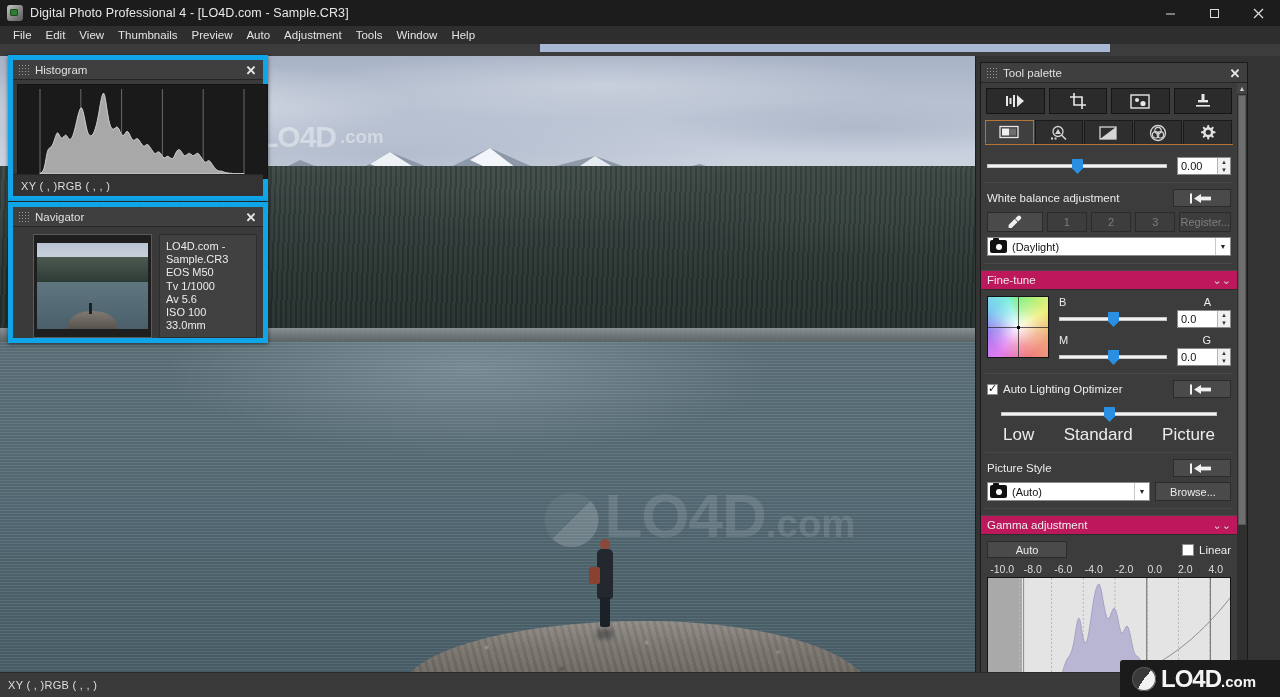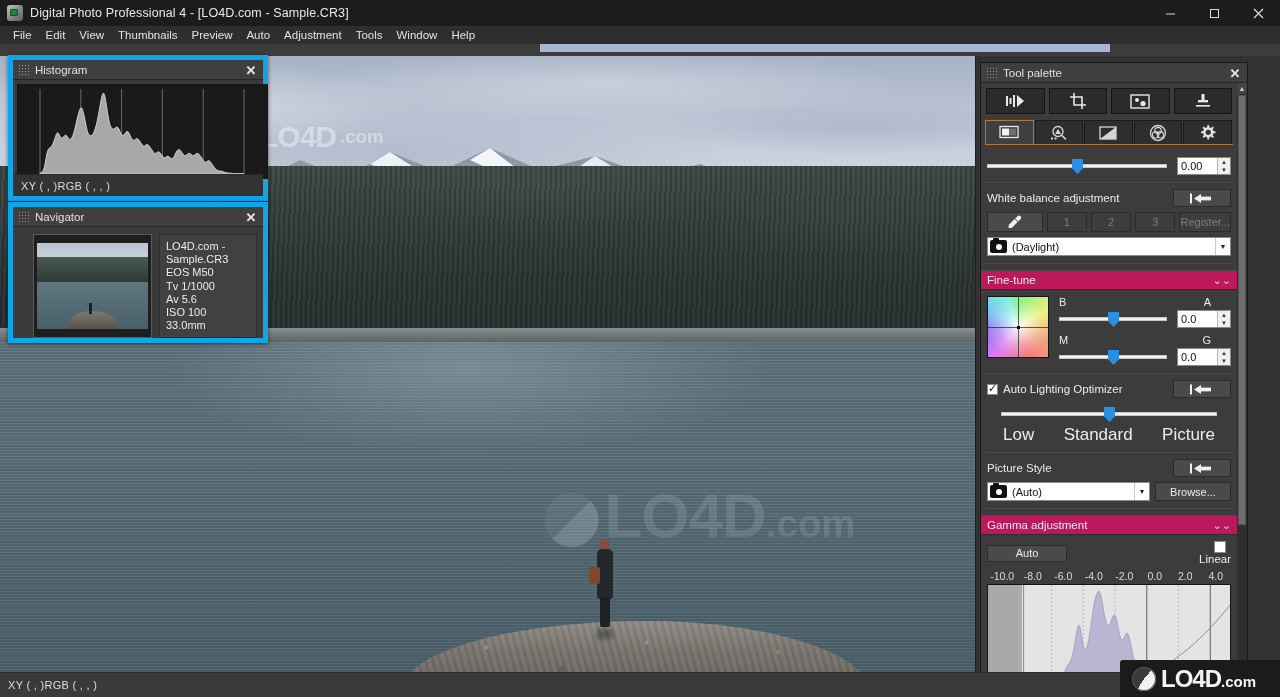--- a/index.html
+++ b/index.html
@@ -752,21 +752,21 @@
 
       <div class="sec-line"></div>
 
       <div class="collapse-head" style="margin-top:6px;">
         <div class="lbl">Gamma adjustment</div>
         <div class="chev">⌄⌄</div>
       </div>
       <div class="tp-sec">
         <div class="row">
           <div class="auto-btn">Auto</div>
-          <div style="margin-left:auto; display:flex; align-items:flex-end;flex-direction:column;">
+          <div style="margin-left:auto; display:flex; align-items:flex-start;">
             <div class="lin-check"></div>
             <div class="lbl">Linear</div>
           </div>
         </div>
         <div class="gamma-ticks">
           <span>-10.0</span>
           <span>-8.0</span>
           <span>-6.0</span>
           <span>-4.0</span>
           <span>-2.0</span>

